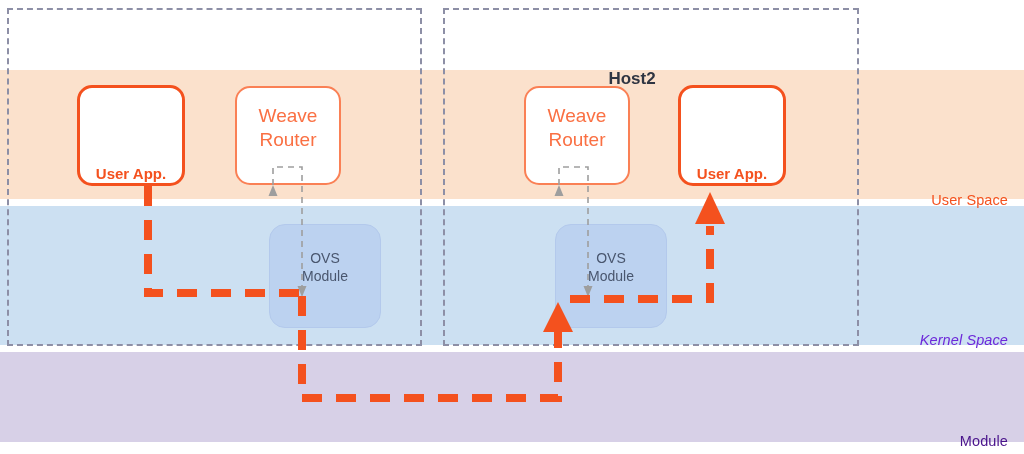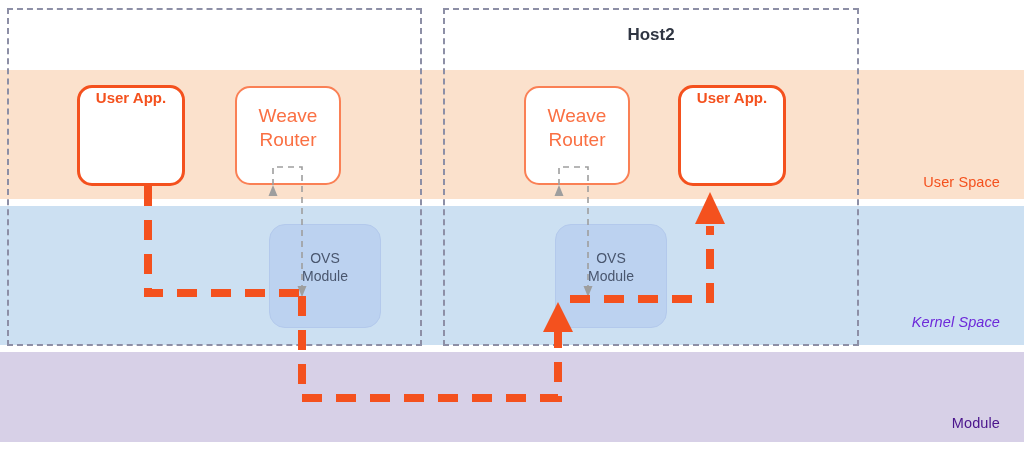--- a/index.html
+++ b/index.html
@@ -21,24 +21,25 @@
     position: absolute;
     left: 0;
     width: 1024px;
   }
   .band-userspace   { top: 70px;  height: 129px; background: #fbe1cc; }
   .band-kernelspace { top: 206px; height: 139px; background: #cce0f2; }
   .band-network     { top: 352px; height: 90px;  background: #d7d0e7; }
 
   .band-label {
     position: absolute;
-    right: 24px;
+    right: 16px;
     font-size: 14.5px;
     letter-spacing: .1px;
     white-space: nowrap;
+    margin-top: 18px;
   }
   .lbl-userspace   { top: 174px; color: #f4511e; }
   .lbl-kernelspace { top: 314px; color: #6d28d9; font-style: italic; }
   .lbl-network     { top: 415px; color: #4a148c; }
 
   
   .host-box {
     position: absolute;
     top: 8px;
     height: 338px;
@@ -52,39 +53,40 @@
   .host-title {
     position: absolute;
     top: 25px;
     font-size: 17px;
     font-weight: bold;
     color: #2f3542;
     text-align: center;
     white-space: nowrap;
   }
   .host-title-1 { left: 7px;   width: 415px; }
-  .host-title-2 { left: 443px; width: 416px; }
+  .host-title-2 { left: 424px; width: 416px; margin-top: 44px; }
 
   
   .node {
     position: absolute;
     box-sizing: border-box;
     background: #ffffff;
     border-radius: 15px;
     display: flex;
     align-items: flex-start;
     justify-content: center;
     text-align: center;
     line-height: 1.28;
   }
   .node-app {
     border: 3px solid #f4511e;
     color: #f4511e;
     font-size: 15px;
     font-weight: bold;
+    align-items: flex-end;
   }
   .node-router {
     border: 2px solid #fa8055;
     color: #fa7043;
     font-size: 19px;
     font-weight: normal;
     padding-top: 16px;
   }
   .node-ovs {
     border: 1px solid #b3c9ec;

